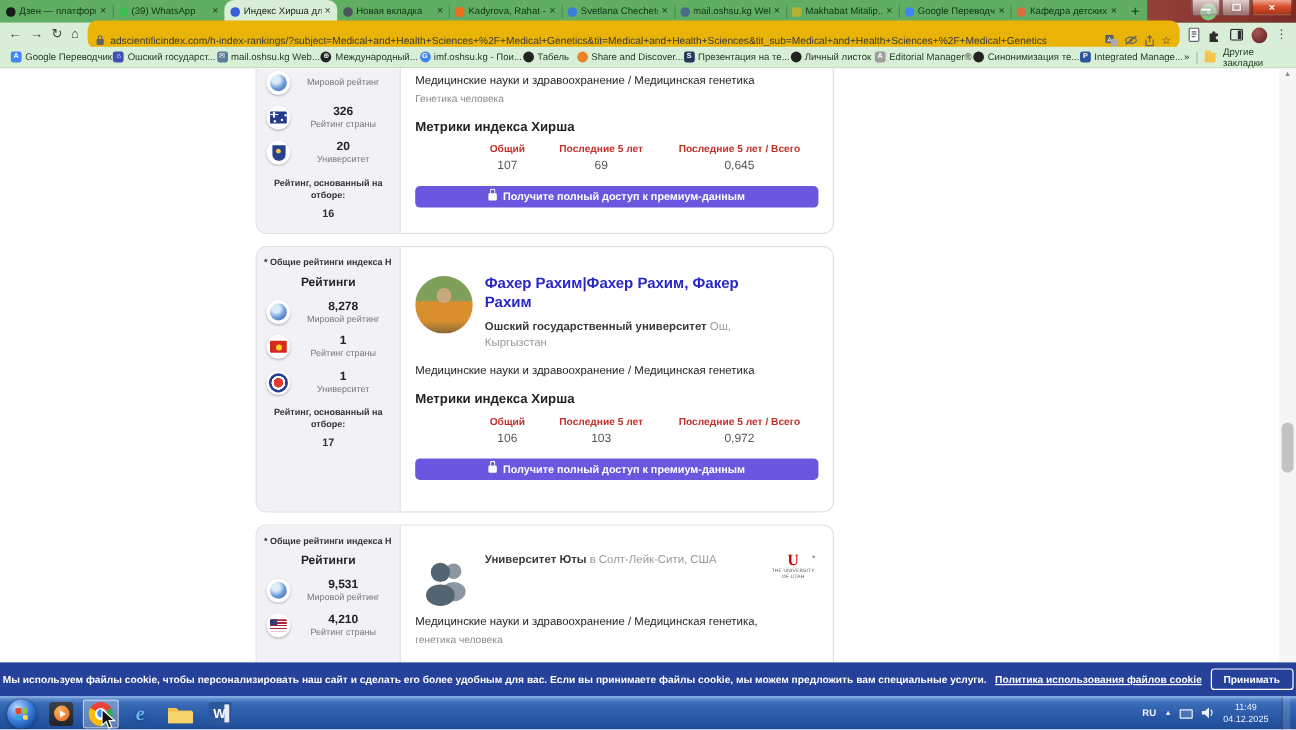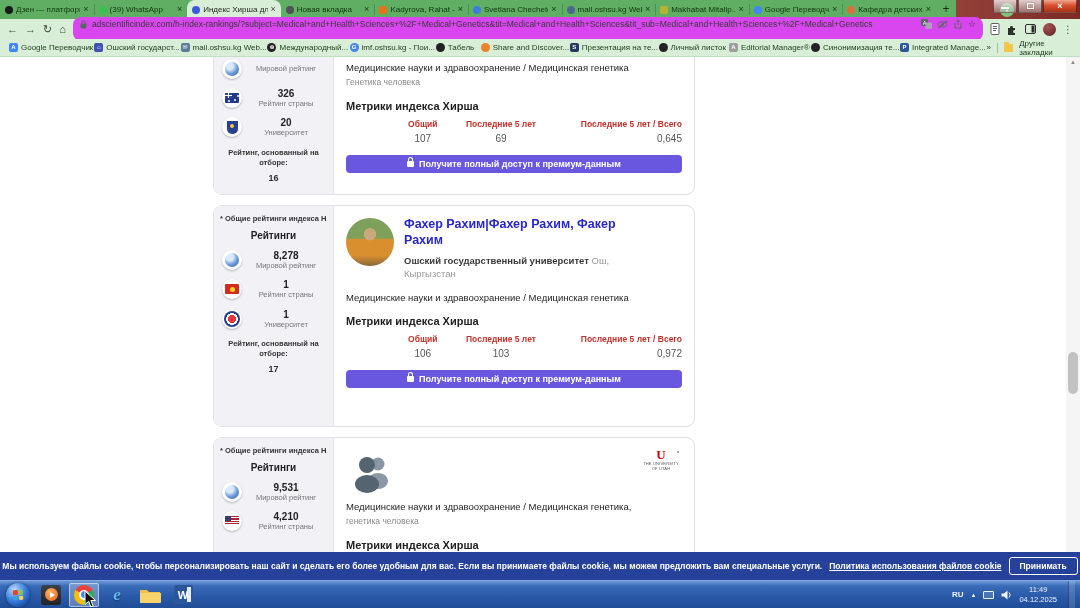--- a/index.html
+++ b/index.html
@@ -33,22 +33,22 @@
   .wbtn.min { width:24px; } .wbtn.max { width:24px; }
   .wbtn .bar { width:8px; height:2px; background:#fff; box-shadow:0 0 1px #0008; margin-top:4px; }
   .wbtn .box { width:7px; height:6px; border:1.5px solid #fff; box-shadow:0 0 1px #0008; }
   .wbtn.close { width:34px; background:linear-gradient(#f0a893,#d8502f 45%,#a93317);
     color:#fff; font-size:9px; font-weight:bold; }
 
   
   #toolbar { position:absolute; left:0; top:19px; width:1080px; height:20px; background:#d9eed6;
     display:flex; align-items:center; padding:0 7px; gap:7px; }
   .navbtn { color:#3c4a3c; font-size:11px; line-height:1; }
-  #addressbar { flex:1 1 auto; height:15px; background:#d946ef; border-radius:8px; display:flex;
-    align-items:flex-end; padding:12px 7px; gap:5px; min-width:0; }
+  #addressbar { flex:1 1 auto; height:15px; background:#eab308; border-radius:8px; display:flex;
+    align-items:flex-start; padding:12px 7px; gap:5px; min-width:0; }
   #addr-url { flex:1 1 auto; font-size:8.5px; color:#3a3a3a; white-space:nowrap; overflow:hidden; min-width:0; }
   .addr-ico { flex:0 0 auto; display:flex; align-items:center; }
   #avatar-btn { width:13px; height:13px; border-radius:50%; background:radial-gradient(circle at 35% 30%,#a85454,#5d1f1f); }
   #menu-dots { font-size:10px; color:#3c4a3c; }
   .tool-ico { color:#333; font-size:9px; display:flex; align-items:center; }
 
   
   #bmbar { position:absolute; left:0; top:39px; width:1080px; height:18px; background:#d9eed6;
     display:flex; align-items:center; padding:0 9px; gap:11px; font-size:8px; color:#20401f;
     border-bottom:1px solid #c3ddc0; }
@@ -93,42 +93,42 @@
     border-radius:50%; background:#ffd21c; }
   .flag-us { width:14px; height:10px; border-radius:1px; position:relative; overflow:hidden;
     background:repeating-linear-gradient(180deg,#b22234 0 1.2px,#fff 1.2px 2.4px); }
   .flag-us::before { content:""; position:absolute; left:0; top:0; width:6px; height:5px; background:#3c3b6e; }
   .crest { width:11px; height:13px; background:#27408f; border-radius:0 0 5px 5px; position:relative; }
   .crest::before { content:""; position:absolute; left:3.5px; top:3px; width:4px; height:4px;
     border-radius:50%; background:#f3c64a; }
   .oshsu-mini { width:16px; height:16px; border-radius:50%;
     background:radial-gradient(circle,#e53935 0 34%,#fff 36% 50%,#27408f 52% 100%); }
   .card-main { flex:1 1 auto; position:relative; padding:10px 12px; min-width:0; }
-  .c-head { position:relative; }
+  .c-head { position:relative;margin-top:12px; }
   .pt-avatar { position:absolute; left:0; top:2px; width:48px; height:48px; border-radius:50%; overflow:hidden;
     background:
       radial-gradient(circle at 50% 34%, #caa87e 0 15%, rgba(0,0,0,0) 16%),
       linear-gradient(180deg,#7fa05a 0 42%,#d98f2e 45% 78%,#86683a 100%); }
   .sil-avatar { position:absolute; left:4px; top:2px; width:44px; height:44px; }
   .pname { margin-left:58px; margin-right:64px; font-size:12.5px; font-weight:bold; color:#2727c7; line-height:1.3; }
   .paffil { margin-left:58px; margin-right:64px; margin-top:5px; font-size:9.5px; line-height:1.4; }
   .paffil b { color:#3a3a3a; } .paffil span { color:#9a9a9a; }
   .uni-logo { position:absolute; right:0; top:0; }
   .oshsu-big { width:38px; height:38px; border-radius:50%;
     background:radial-gradient(circle,#e53935 0 32%,#ffd21c 33% 40%,#fff 41% 50%,#27408f 52% 100%); }
   .utah { width:42px; text-align:center; }
   .utah-bar { width:36px; height:7px; margin:0 auto 3px; background:#e9ebee; border-radius:2px; position:relative; }
   .utah-bar::before { content:""; position:absolute; left:16px; top:2.5px; width:2px; height:2px; background:#888; border-radius:50%; }
   .utah-u { font-family:"Liberation Serif","DejaVu Serif",serif; font-size:13px; font-weight:bold; color:#cc0000; line-height:1; }
   .utah-cap { font-size:4px; color:#555; letter-spacing:.2px; line-height:1.2; margin-top:1px; }
   .subject { font-size:9.5px; font-weight:normal; color:#242424; line-height:1.3; }
   .tags { font-size:8.5px; color:#8a8a8a; line-height:1.4; margin-top:3px; }
   .metrics-title { font-size:11px; font-weight:bold; color:#222; margin-top:11px; }
   .mtable { display:flex; margin-top:7px; margin-left:48px; text-align:center; }
-  .mcol1 { width:70px; } .mcol2 { width:120px; } .mcol3 { width:160px;text-align:right; }
+  .mcol1 { width:70px; } .mcol2 { width:120px; } .mcol3 { width:160px; }
   .mhead { font-size:8.5px; font-weight:bold; color:#c2302a; }
   .mval { font-size:10px; color:#555; margin-top:4px; }
   .premium-btn { margin-top:11px; height:18px; background:#6a57e0; border-radius:4px; display:flex;
     align-items:center; justify-content:center; gap:5px; color:#fff; font-size:9px; font-weight:bold; }
   .lock-icon { width:7px; height:6px; background:#fff; border-radius:1px; position:relative; flex:0 0 auto; }
   .lock-icon::before { content:""; position:absolute; left:1px; top:-4px; width:3px; height:4px;
     border:1px solid #fff; border-bottom:none; border-radius:3px 3px 0 0; }
   #card1 { top:-62px; height:200px; }
   #card1 .card-side { padding-top:54px; }
   #card1 .card-main { padding-top:66px; }
@@ -531,20 +531,24 @@
       <div class="card-main">
         <div class="c-head" style="min-height:45px;">
           <span class="sil-avatar">
             <svg width="44" height="44" viewBox="0 0 44 44">
               <circle cx="28" cy="14" r="6.5" fill="#8b98a3"></circle>
                 <ellipse cx="28" cy="31" rx="10" ry="8" fill="#8b98a3"></ellipse>
               <circle cx="17" cy="15" r="8" fill="#546470"></circle>
                 <ellipse cx="17" cy="34" rx="12" ry="9" fill="#546470"></ellipse>
             </svg>
           </span>
+          <div class="paffil">
+            <b>Университет Юты</b>
+            <span>в Солт-Лейк-Сити, США</span>
+          </div>
           <span class="uni-logo utah">
             <span class="utah-bar"></span>
             <div class="utah-u">U</div>
             <div class="utah-cap">THE UNIVERSITY OF UTAH</div>
           </span>
         </div>
         <div class="subject" style="margin-top:8px;">Медицинские науки и здравоохранение / Медицинская генетика,</div>
         <div class="tags">генетика человека</div>
         <div class="metrics-title">Метрики индекса Хирша</div>
       </div>

